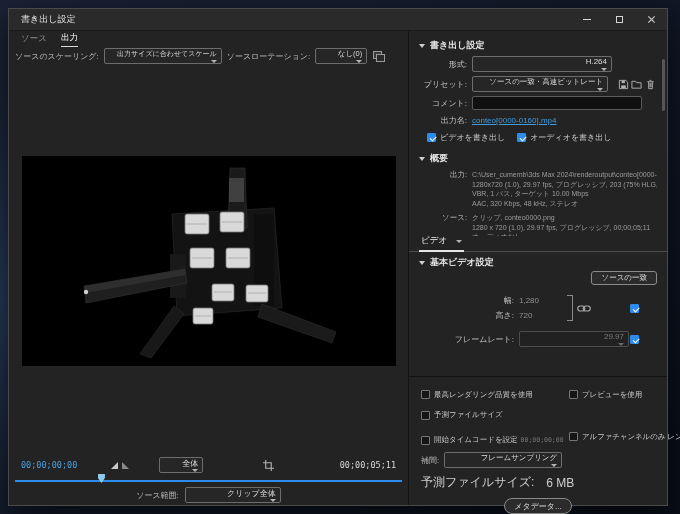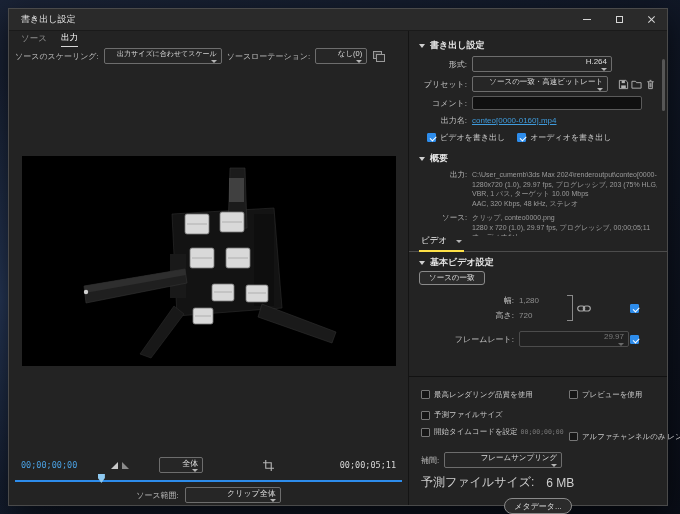--- a/index.html
+++ b/index.html
@@ -79,35 +79,35 @@
   .input{ height:14px; background:#101010; border:1px solid #5a5a5a; border-radius:2px; }
   .link{ font-size:8px; color:var(--link,#3f9bdc); text-decoration:underline; white-space:nowrap; }
   .cb-label{ display:inline-flex; align-items:center; gap:4px; font-size:8px; color:#c9c9c9; white-space:nowrap; }
   .sum-block{ display:flex; margin-top:5px; }
   .sum-lines{ min-width:0; flex:1; }
   .sum-line{ font-size:7px; color:#9b9b9b; line-height:9.5px; white-space:nowrap; overflow:hidden; }
   .sum-label{ font-size:7.5px; color:#bdbdbd; }
   .vtab-bar{ height:16px; flex:none; display:flex; align-items:flex-end; padding:0 10px;
     border-bottom:1px solid #4c4c4c; }
   .vtab{ display:inline-flex; align-items:center; gap:5px; font-size:8.5px; color:#f0f0f0;
-    padding:0 2px 3px 2px; border-bottom:2px solid #fde047; margin-bottom:-1px; }
+    padding:0 2px 3px 2px; border-bottom:2px solid #e5e5e5; margin-bottom:-1px; }
   .video-body{ height:124px; flex:none; padding:4px 10px 0 10px; }
-  .msrow{ display:flex; justify-content:flex-start; margin-top:2px; }
+  .msrow{ display:flex; justify-content:flex-end; margin-top:2px; }
   .size-block{ display:flex; align-items:center; margin-top:8px; }
   .size-rows{ width:148px; flex:none; }
   .size-row{ display:flex; align-items:center; height:15px; }
   .size-row .flabel{ width:95px; }
   .size-val{ font-size:8px; color:#8f8f8f; }
   .bracket{ width:6px; height:26px; border-top:1px solid #8a8a8a; border-right:1px solid #8a8a8a;
     border-bottom:1px solid #8a8a8a; margin-right:4px; }
   .fr-row{ display:flex; align-items:center; margin-top:8px; }
   .fr-row .flabel{ width:95px; }
   .options{ flex:1; border-top:1px solid #121212; padding:8px 12px 0 12px; min-height:0;
     display:flex; flex-direction:column; }
-  .opt-row{ display:flex; align-items:flex-start; margin-bottom:7px; }
+  .opt-row{ display:flex; align-items:flex-end; margin-bottom:7px; }
   .opt-col1{ width:128px; flex:none; }
   .opt-col2{ flex:1; min-width:0; }
   .opt-col2 .cb-label{ font-size:7px; letter-spacing:-0.1px;padding-left:20px; }
   .opt-row .cb-label{ font-size:7.5px; }
   .tc-dim{ font-size:6.5px; color:#777; margin-left:3px; }
   .interp-row{ display:flex; align-items:center; gap:5px; margin-bottom:6px; }
   .est-row{ display:flex; align-items:center; gap:12px; margin-bottom:7px; font-size:12px; color:#cfcfcf; }
   .btn-row{ display:flex; align-items:center; margin-top:auto; margin-bottom:8px; gap:6px;flex-direction:column; }
   .btn-row .spacer{ flex:1; }
   .icon-btn{ width:14px; height:14px; display:inline-flex; align-items:center; justify-content:center; }

